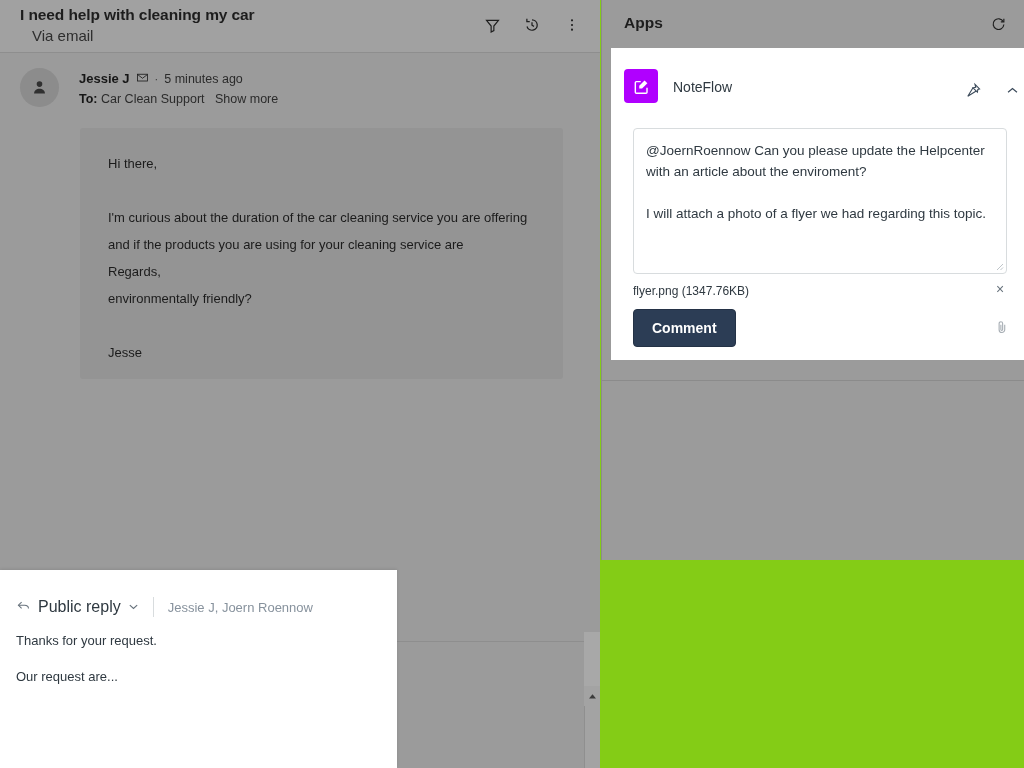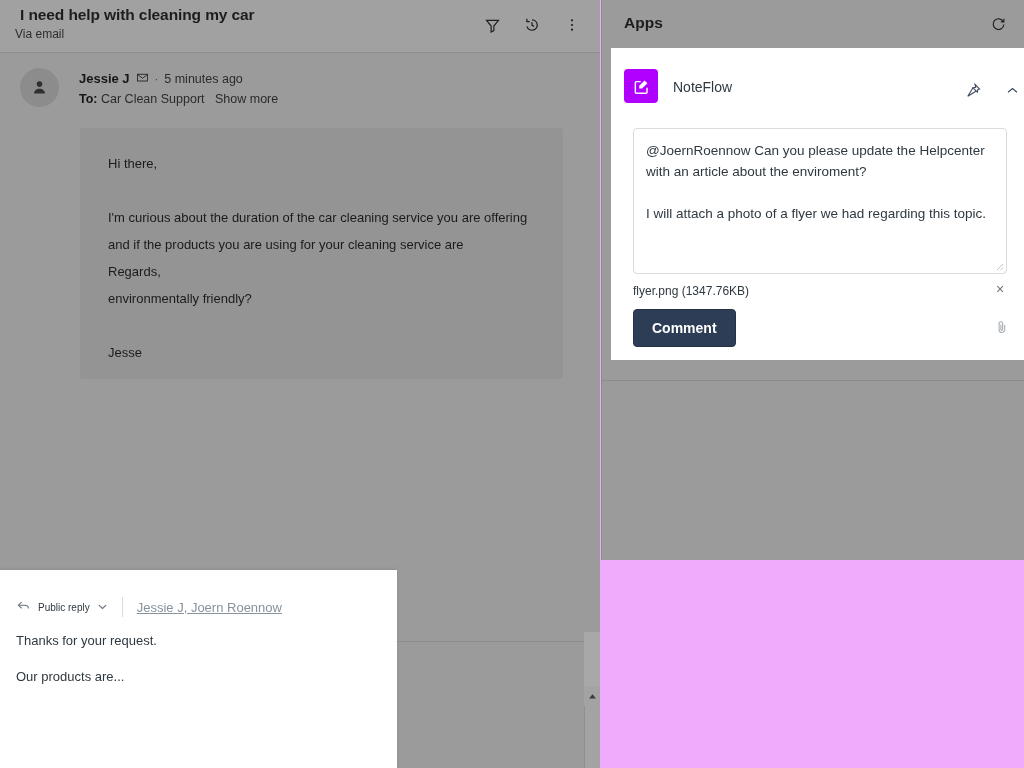--- a/index.html
+++ b/index.html
@@ -9,21 +9,21 @@
     width: 1024px; height: 768px;
     overflow: hidden;
     font-family: "Liberation Sans", sans-serif;
     background: #9b9b9b;
   }
 
   #app {
     position: relative;
     width: 1024px;
     height: 768px;
-    background: #f0abfc;
+    background: #84cc16;
   }
 
   
   .ticket-col {
     position: absolute;
     left: 0; top: 0;
     width: 600px; height: 768px;
     background: #9b9b9b;
   }
 
@@ -38,22 +38,22 @@
     position: absolute;
     left: 20px; top: 6px;
     font-size: 15.5px;
     font-weight: bold;
     color: #1d1d1d;
     letter-spacing: -0.1px;
     white-space: nowrap;
   }
   .ticket-sub {
     position: absolute;
-    left: 15px; top: 27px;
-    font-size: 12px;
+    left: 32px; top: 27px;
+    font-size: 15px;
     color: #2e2e2e;
   }
   .hdr-icons {
     position: absolute;
     right: 16px; top: 13px;
     display: flex;
     align-items: center;
     gap: 16px;
   }
   .hdr-icon {
@@ -159,33 +159,32 @@
     width: 397px; height: 38px;
     display: flex;
     align-items: center;
     padding-left: 16px;
   }
   .reply-type {
     display: flex; align-items: center; gap: 7px;
     cursor: pointer;
   }
   .reply-type-label {
-    font-size: 10px;
+    font-size: 16px;
     color: #2f3941;
   }
   .reply-divider {
     width: 1px; height: 20px;
     background: #d8dcde;
     margin: 0 14px;
   }
   .reply-recipients {
     font-size: 13px;
     color: #87929d;
     white-space: nowrap;
-    text-decoration: underline;
   }
   .reply-body {
     position: absolute;
     left: 16px; top: 62px;
     width: 365px;
     font-size: 13px;
     color: #2f3941;
     line-height: 18px;
   }
   .reply-body p { margin: 0 0 18px 0; }
@@ -428,21 +427,21 @@
             <path d="M2 4.5L6 8.2 10 4.5"></path>
           </svg>
         </span>
       </div>
       <div class="reply-divider"></div>
       <div class="reply-recipients">Jessie J, Joern Roennow</div>
     </div>
 
     <div class="reply-body">
       <p>Thanks for your request.</p>
-      <p>Our products are...</p>
+      <p>Our request are...</p>
     </div>
   </div>
 
   <div class="apps-col">
 
     <div class="apps-title">Apps</div>
     <div class="apps-refresh">
       <svg width="17" height="17" viewBox="0 0 20 20" fill="none" stroke="#1f1f1f" stroke-width="1.4">
         <path d="M15.6 6.6A6.3 6.3 0 1 0 16.3 10"></path>
         <path d="M16.3 3.2v3.6h-3.6"></path>

